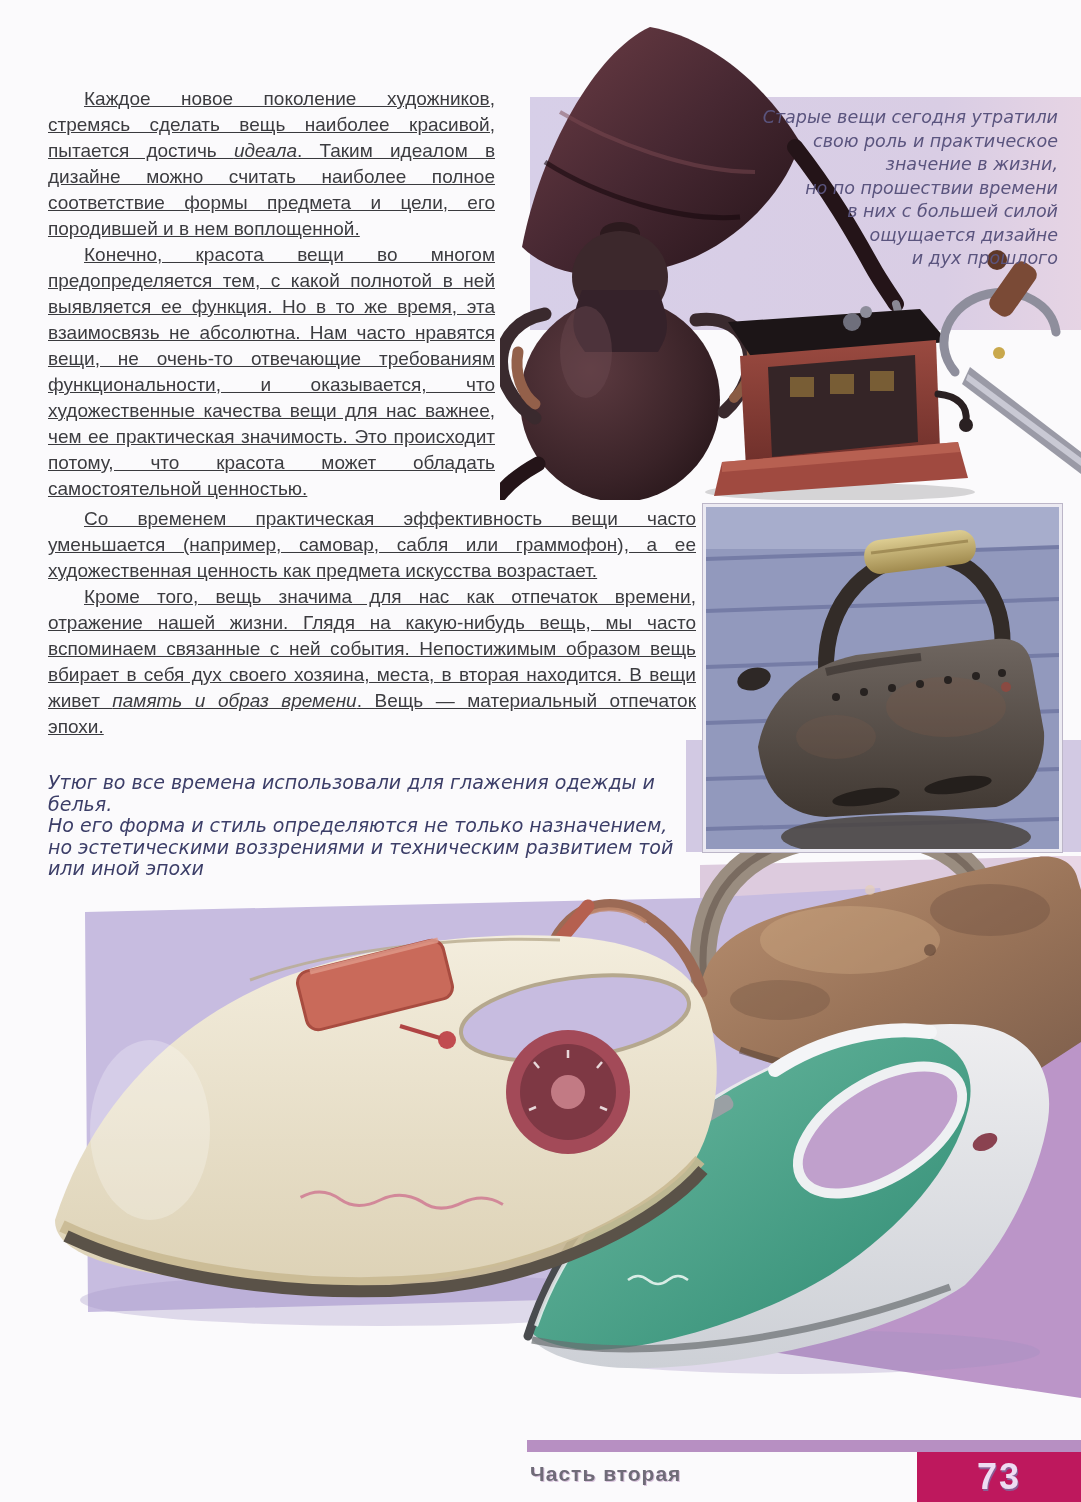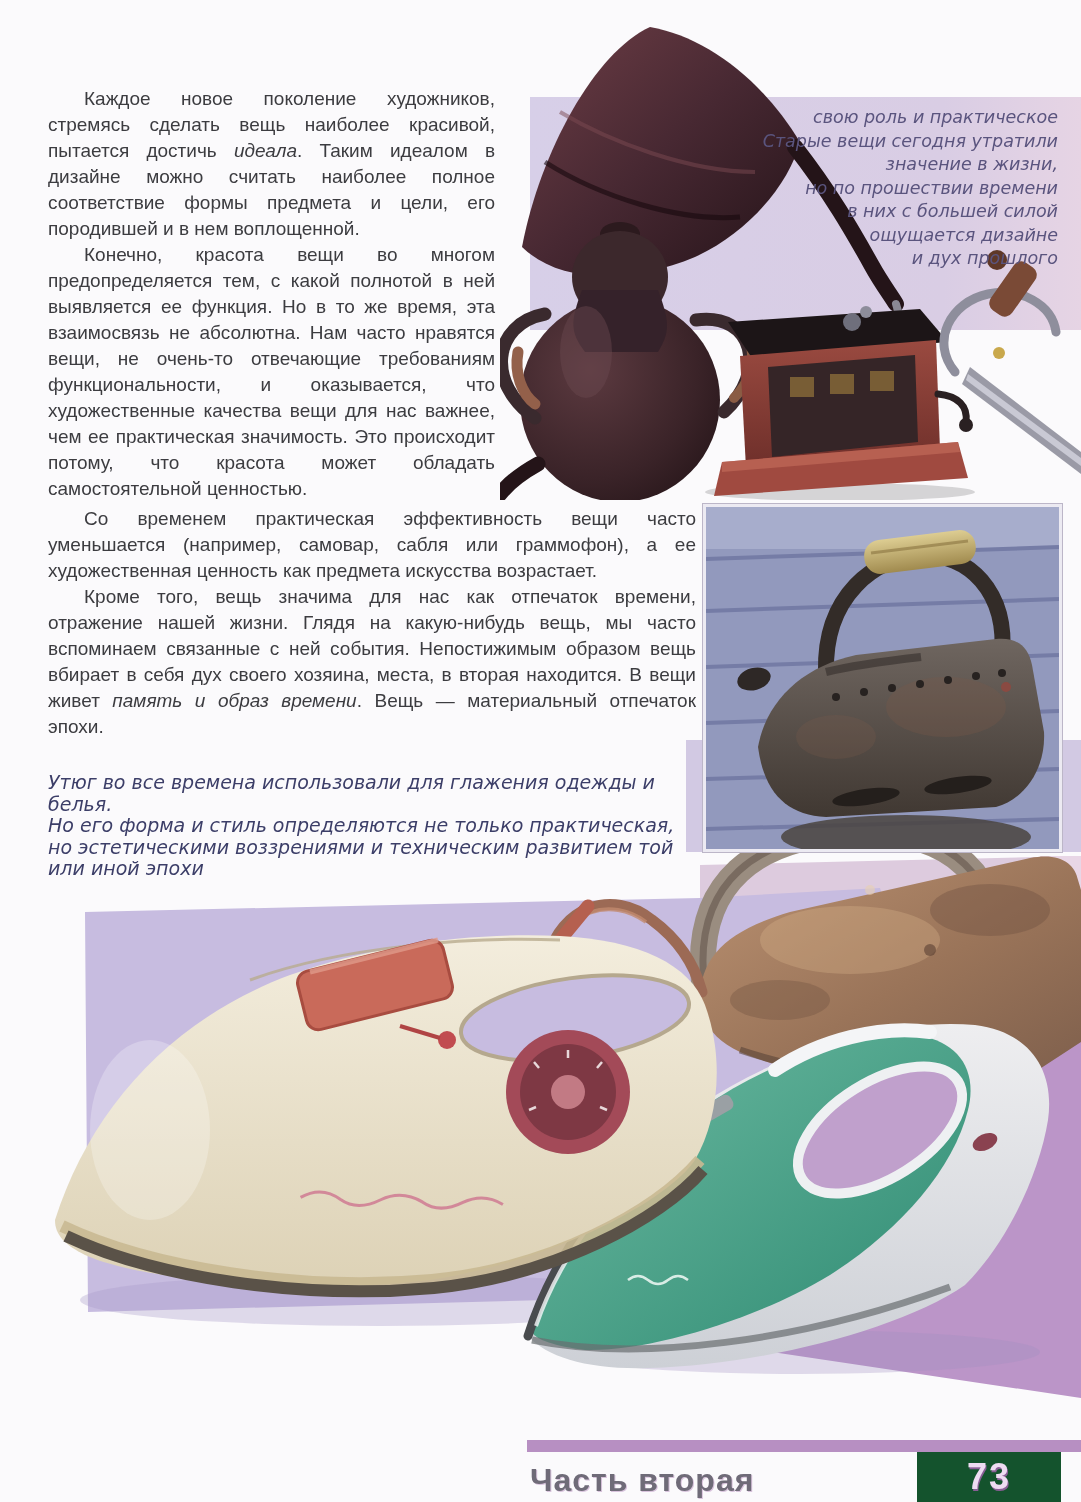--- a/index.html
+++ b/index.html
@@ -2,45 +2,45 @@
 <html lang="ru"><head>
 <meta charset="utf-8">
 <style>
   html,body{margin:0;padding:0;background:#888;}
   .page{
     position:relative;width:1081px;height:1502px;margin:0 auto;
     background:#fbfafc;overflow:hidden;
     font-family:"Liberation Sans",sans-serif;color:#3a3a3e;
   }
   
-  .textcol{position:absolute;z-index:3;text-align:justify;}
+  .textcol{position:absolute;z-index:3;text-align:justify;text-decoration:underline;}
   .textcol p{margin:0;text-indent:36px;font-size:19px;line-height:26px;color:#3c3c40;}
   #text-block-1{left:48px;top:86px;width:447px;}
   #text-block-2{left:48px;top:506px;width:648px;}
   
   .caption{position:absolute;z-index:5;font-style:italic;font-family:"DejaVu Sans","Liberation Sans",sans-serif;}
   #caption-gramophone{left:688px;top:106px;width:370px;text-align:right;
     font-size:17.5px;line-height:23.5px;color:#5a547e;}
   #caption-iron{left:48px;top:772px;width:664px;text-align:left;
     font-size:19px;line-height:21.5px;color:#3c3e68;}
   
   .photo{position:absolute;margin:0;padding:0;}
   #photo-top-montage{left:500px;top:22px;width:581px;height:478px;z-index:1;}
   #photo-coal-iron{left:703px;top:504px;width:353px;height:342px;z-index:2;
     border:3px solid #eceaf2;box-shadow:0 0 0 1px #bcb6c8;background:#9299bd;}
   #photo-irons-montage{left:0;top:740px;width:1081px;height:662px;z-index:1;}
   .photo svg{display:block;}
   
   .footer-bar{position:absolute;left:527px;top:1440px;width:554px;height:12px;
     background:#b78fc2;z-index:4;}
   .footer-label{position:absolute;left:530px;top:1462px;z-index:4;
-    font-size:32px;font-weight:bold;letter-spacing:1px;color:#6f6b78;
+    font-size:21px;font-weight:bold;letter-spacing:1px;color:#6f6b78;
     text-shadow:1px 1px 0 #d9c4dd;}
-  .page-number-box{position:absolute;left:917px;top:1452px;width:144px;height:50px;
-    background:#14532d;z-index:4;display:flex;align-items:center;justify-content:center;}
+  .page-number-box{position:absolute;left:917px;top:1452px;width:164px;height:50px;
+    background:#be185d;z-index:4;display:flex;align-items:center;justify-content:center;}
   .page-number{font-size:36px;font-weight:bold;color:#eedcf2;
     text-shadow:1px 2px 0 #8a5f96;letter-spacing:2px;}
 </style>
 </head>
 <body>
 
 <div class="page">
 
   <figure class="photo" id="photo-top-montage" aria-label="Граммофон с трубой, самовар и сабля на лиловом фоне">
     <svg width="581" height="478" viewBox="0 0 581 478">
@@ -110,41 +110,41 @@
         <polygon points="468,352 581,436 581,444 466,358" fill="#c9c9d4"></polygon>
         <path d="M455,350 C430,320 450,280 488,272 C520,265 552,282 556,310" stroke="#8e8e9c" stroke-width="9" fill="none" stroke-linecap="round"></path>
         <rect x="500" y="238" width="26" height="58" rx="9" transform="rotate(35 513 267)" fill="#7a4a36"></rect>
         <circle cx="497" cy="238" r="10" fill="#5f3828"></circle>
         <circle cx="499" cy="331" r="6" fill="#c9a84c"></circle>
       </g>
     </svg>
   </figure>
 
   <div class="caption" id="caption-gramophone">
+    <div>Старые вещи сегодня утратили</div>
     <div>свою роль и практическое</div>
-    <div>Старые вещи сегодня утратили</div>
     <div>значение в жизни,</div>
     <div>но по прошествии времени</div>
     <div>в них с большей силой</div>
     <div>ощущается дизайне</div>
     <div>и дух прошлого</div>
   </div>
 
   <div class="textcol" id="text-block-1">
     <p><span>Каждое новое поколение художников, стремясь сделать вещь наиболее красивой, пытается достичь </span><span style="font-style: italic;">идеала</span><span>. Таким идеалом в дизайне можно считать наиболее полное соответствие формы предмета и цели, его породившей и в нем воплощенной.</span></p>
     <p><span>Конечно, красота вещи во многом предопределяется тем, с какой полнотой в ней выявляется ее функция. Но в то же время, эта взаимосвязь не абсолютна. Нам часто нравятся вещи, не очень-то отвечающие требованиям функциональности, и оказывается, что художественные качества вещи для нас важнее, чем ее практическая значимость. Это происходит потому, что красота может обладать самостоятельной ценностью.</span></p>
   </div>
   <div class="textcol" id="text-block-2">
     <p><span>Со временем практическая эффективность вещи часто уменьшается (например, самовар, сабля или граммофон), а ее художественная ценность как предмета искусства возрастает.</span></p>
     <p><span>Кроме того, вещь значима для нас как отпечаток времени, отражение нашей жизни. Глядя на какую-нибудь вещь, мы часто вспоминаем связанные с ней события. Непостижимым образом вещь вбирает в себя дух своего хозяина, места, в вторая находится. В вещи живет </span><span style="font-style: italic;">память и образ времени</span><span>. Вещь — материальный отпечаток эпохи.</span></p>
   </div>
 
   <div class="caption" id="caption-iron">
     <div>Утюг во все времена использовали для глажения одежды и белья.</div>
-    <div>Но его форма и стиль определяются не только практическая,</div>
+    <div>Но его форма и стиль определяются не только назначением,</div>
     <div>но эстетическими воззрениями и техническим развитием той</div>
     <div>или иной эпохи</div>
   </div>
 
   <figure class="photo" id="photo-coal-iron" aria-label="Старинный угольный утюг с деревянной ручкой на дощатом фоне">
     <svg width="353" height="342" viewBox="0 0 353 342">
       <defs>
         <linearGradient id="ironBodyGrad" x1="0" y1="0" x2="0" y2="1">
           <stop offset="0" stop-color="#6f6660"></stop>
             <stop offset="1" stop-color="#403832"></stop>

